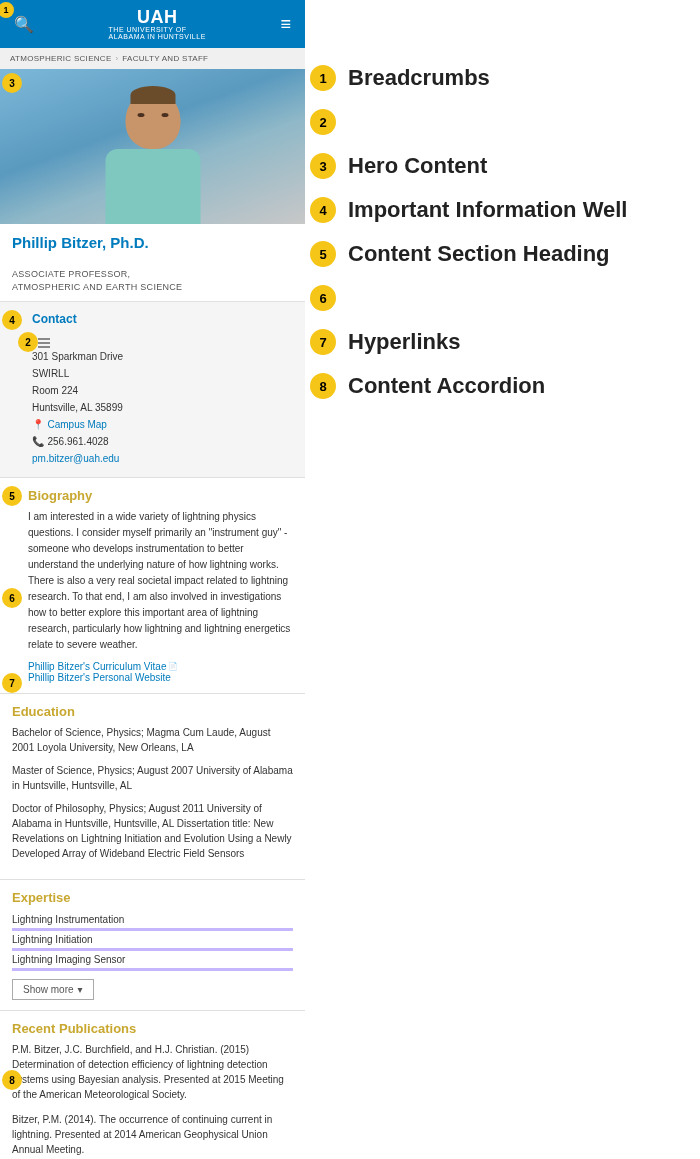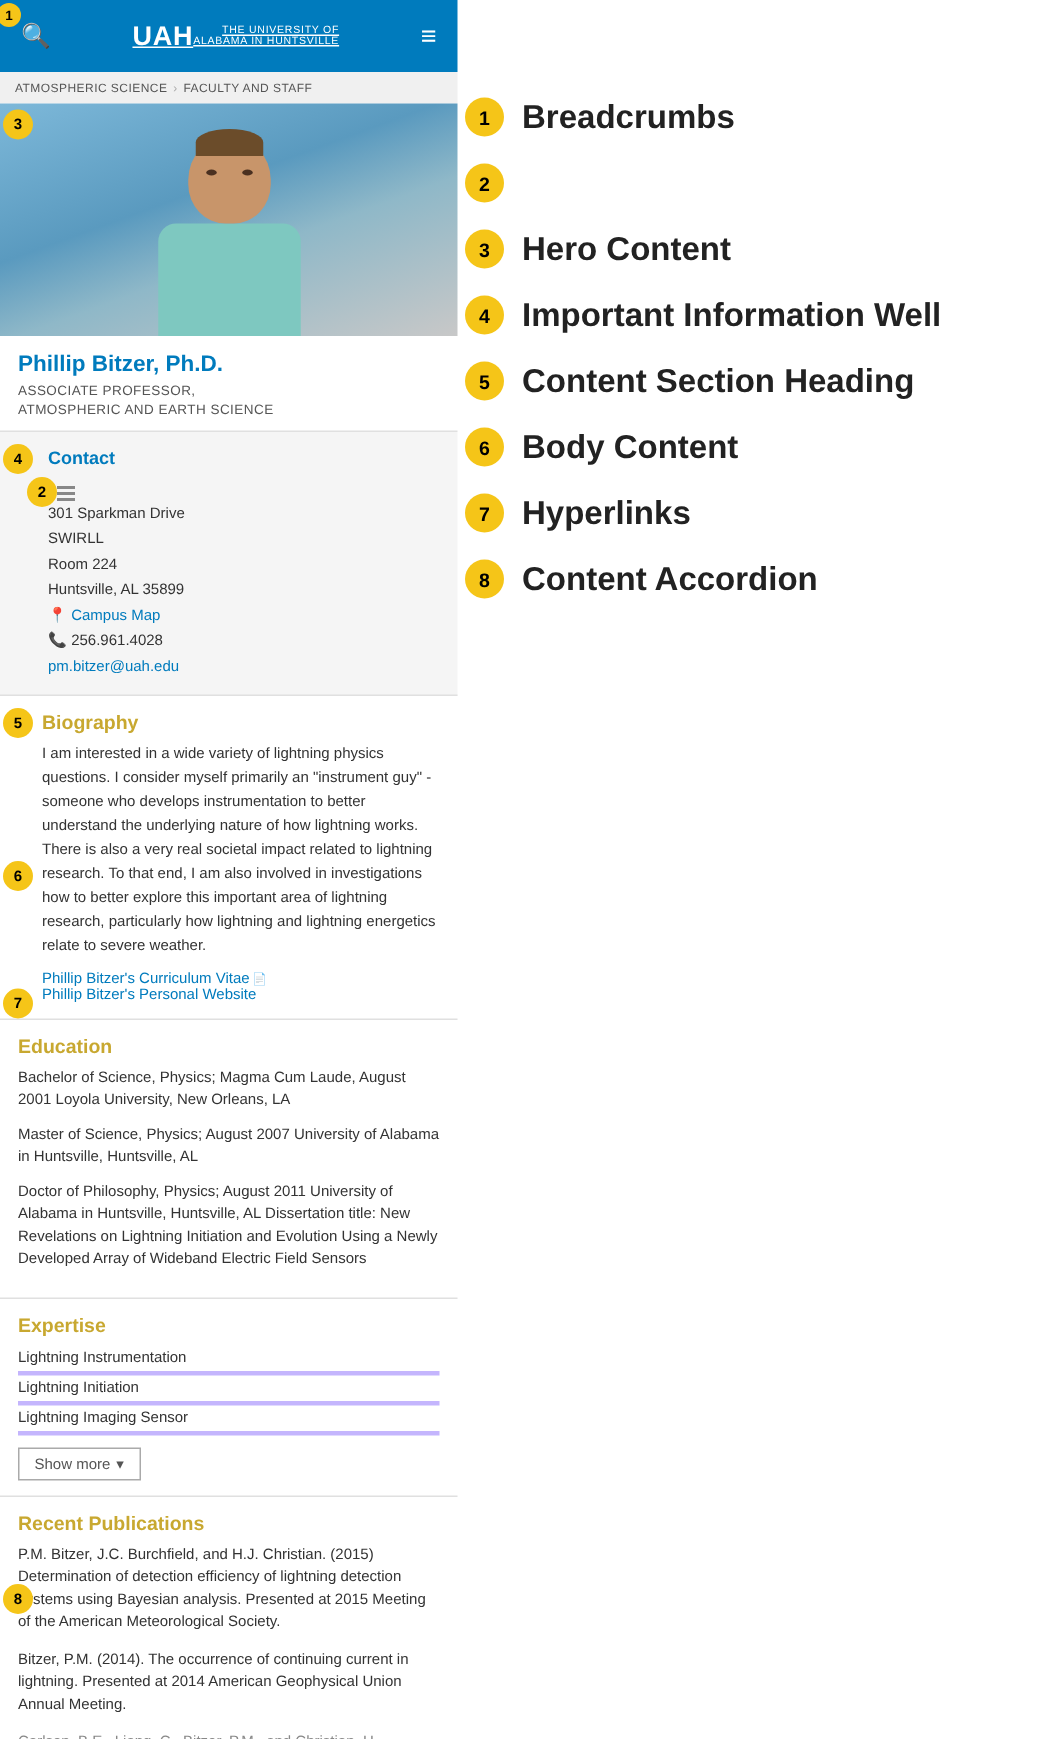--- a/index.html
+++ b/index.html
@@ -10,26 +10,26 @@
       background: #007bbd;
       height: 48px;
       display: flex;
       align-items: center;
       justify-content: space-between;
       padding: 0 14px;
       width: 305px;
     }
     .header-logo {
       display: flex;
+      flex-direction: column;
       align-items: center;
       color: white;
       font-size: 7px;
       letter-spacing: 0.5px;
-      text-align: right;
-      text-decoration: underline;
+      text-align: left;
     }
     .header-logo .logo-text {
       font-size: 18px;
       font-weight: bold;
       color: white;
       line-height: 1;
     }
     .search-icon-btn { color: white; cursor: pointer; font-size: 16px; }
     .menu-icon-btn { color: white; cursor: pointer; font-size: 18px; }
 
@@ -75,21 +75,21 @@
       overflow: hidden;
       position: relative;
     }
 
     
     .profile-info {
       padding: 10px 12px 8px;
       background: #fff;
       border-bottom: 1px solid #e0e0e0;
     }
-    .profile-name { color: #007bbd; font-size: 15px; font-weight: bold; margin-bottom: 3px; }
+    .profile-name { color: #007bbd; font-size: 15px; font-weight: bold; margin-bottom: 17px; }
     .profile-title { font-size: 9px; color: #555; text-transform: uppercase; letter-spacing: 0.3px; line-height: 1.4; }
 
     
     .contact-box {
       background: #f5f5f5;
       padding: 10px 12px;
       border-bottom: 1px solid #e0e0e0;
       position: relative;
     }
     .contact-heading { color: #007bbd; font-size: 12px; font-weight: bold; margin-bottom: 22px; }
@@ -282,21 +282,20 @@
     <div class="annotation-row">
       <div class="num-badge" style="position:relative;left:0;top:0;width:26px;height:26px;font-size:13px;flex-shrink:0;">4</div>
       <span class="annotation-label">Important Information Well</span>
     </div>
     <div class="annotation-row">
       <div class="num-badge" style="position:relative;left:0;top:0;width:26px;height:26px;font-size:13px;flex-shrink:0;">5</div>
       <span class="annotation-label">Content Section Heading</span>
     </div>
     <div class="annotation-row">
       <div class="num-badge" style="position:relative;left:0;top:0;width:26px;height:26px;font-size:13px;flex-shrink:0;">6</div>
-      <span class="annotation-label">Body Content</span>
     </div>
     <div class="annotation-row">
       <div class="num-badge" style="position:relative;left:0;top:0;width:26px;height:26px;font-size:13px;flex-shrink:0;">7</div>
       <span class="annotation-label">Hyperlinks</span>
     </div>
     <div class="annotation-row">
       <div class="num-badge" style="position:relative;left:0;top:0;width:26px;height:26px;font-size:13px;flex-shrink:0;">8</div>
       <span class="annotation-label">Content Accordion</span>
     </div>
   </div>

